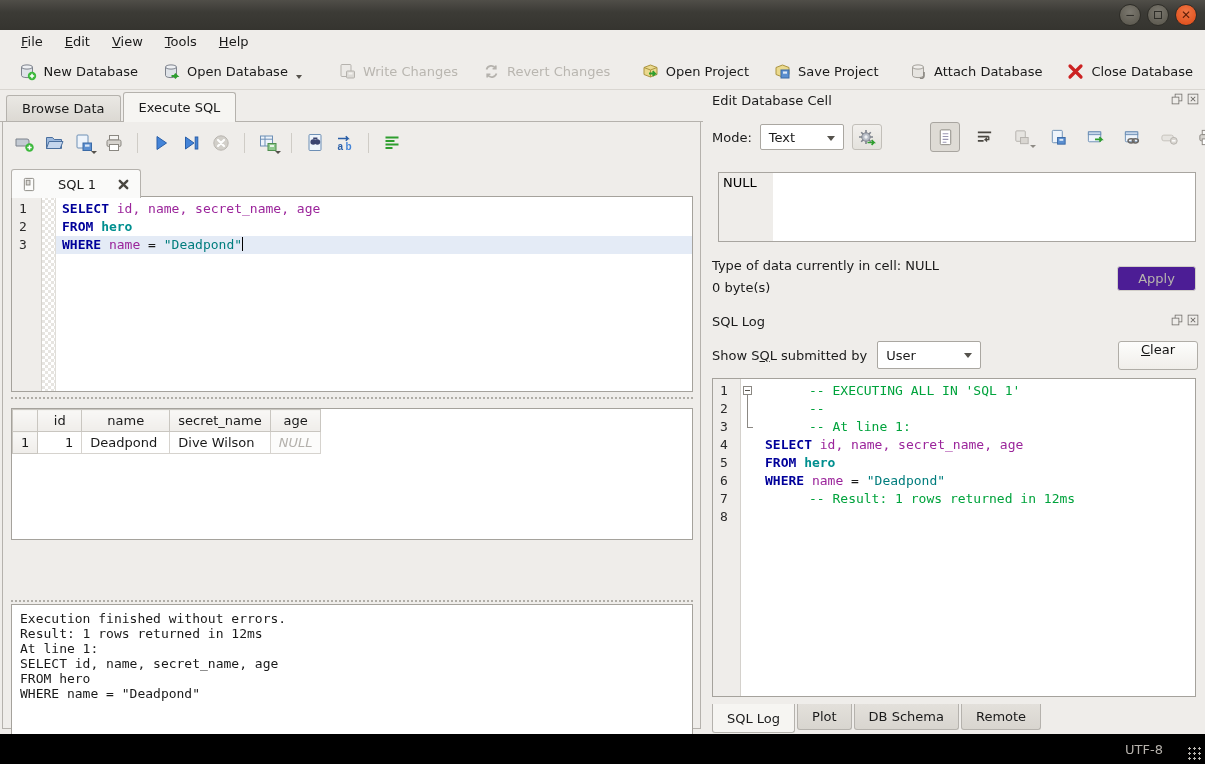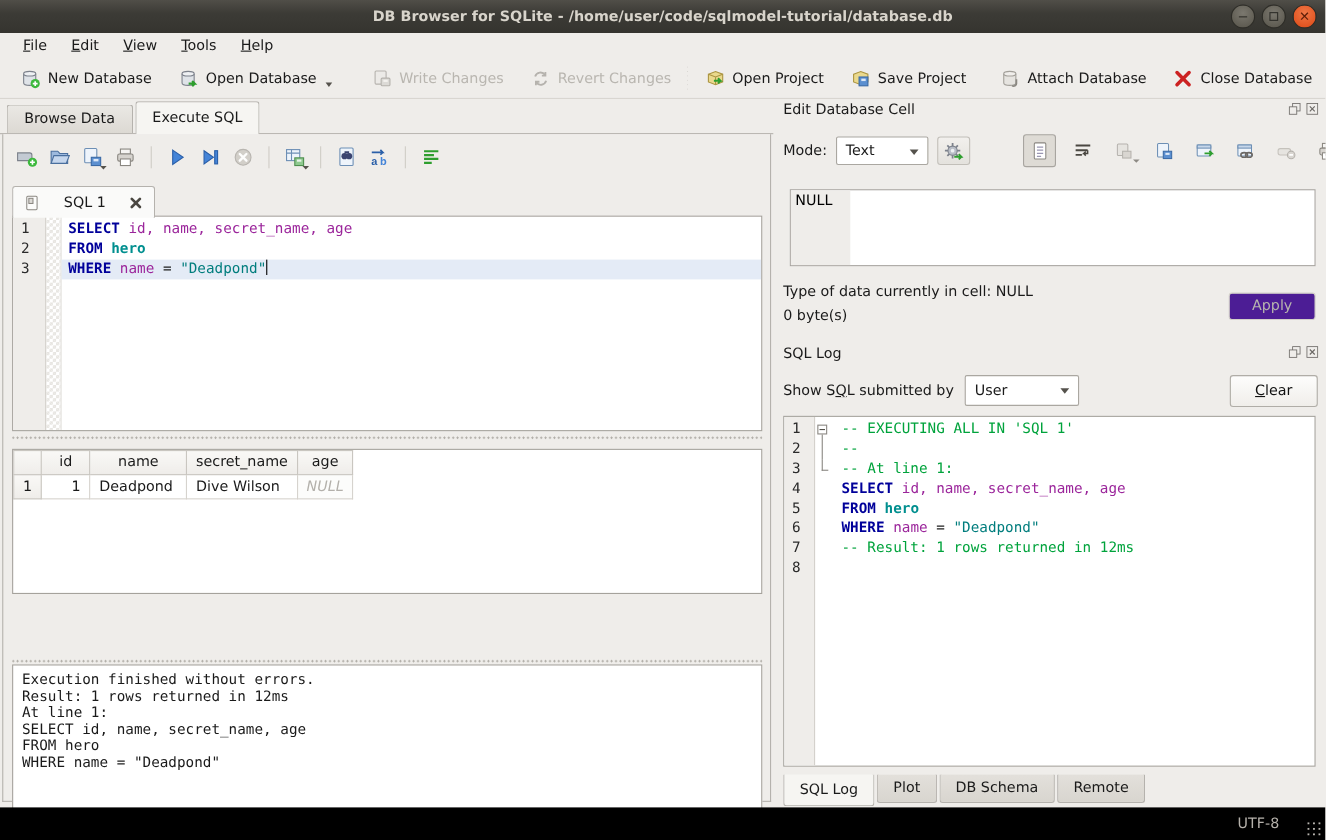--- a/index.html
+++ b/index.html
@@ -59,21 +59,21 @@
   .codebox .margin-bg { position:absolute; top:0; bottom:0; }
   .crow { display:flex; height:18px; line-height:18px; position:relative; }
   .crow .ln { flex:0 0 auto; padding-left:7px; color:#2a2a2a; }
   .crow .fold { flex:0 0 auto; position:relative; }
   .crow .txt { flex:1; padding-left:6px; white-space:pre; }
   .crow.hl .txt { background:#e4ebf6; }
   .tok-kw { color:#00009a; font-weight:bold; }
   .tok-id { color:#9b259b; }
   .tok-tbl { color:#008f8f; font-weight:bold; }
   .tok-str { color:#007d7d; }
-  .tok-cm { color:#00a33c; }
+  .tok-cm { color:#00a33c;margin-left:44px; }
   .tok-pl { color:#1a1a1a; }
   .caret-bar { display:inline-block; width:1px; height:14px; background:#000; vertical-align:-2px; }
 
   #editor { position:absolute; left:8px; top:74px; width:682px; height:196px; }
   #editor .hatch { background-image:linear-gradient(45deg,#e7e5e1 25%,transparent 25%,transparent 75%,#e7e5e1 75%),linear-gradient(45deg,#e7e5e1 25%,transparent 25%,transparent 75%,#e7e5e1 75%); background-size:6px 6px; background-position:0 0,3px 3px; border-right:1px solid #e0ded9; }
 
   .hsplit { position:absolute; left:8px; width:682px; height:5px;
     background-image:radial-gradient(#b0ada7 1px,transparent 1.1px); background-size:4px 4px; background-repeat:repeat-x; background-position:center; }
 
   
@@ -113,21 +113,21 @@
   #cell-editbox .cell-text { position:absolute; left:4px; top:2px; font-size:13px; color:#000; }
 
   #cell-type-info { position:absolute; left:7px; top:168px; }
   #cell-size-info { position:absolute; left:7px; top:190px; }
   #apply-btn { position:absolute; right:9px; top:176px; width:79px; height:25px; border:1px solid #d2cfc9; border-radius:3px;
     background:#4c1d95; color:#b7b4ae; display:flex; align-items:center; justify-content:center; }
 
   #filter-row { position:absolute; left:7px; top:250px; height:30px; display:flex; align-items:center; gap:10px; width:486px; }
   #filter-select { width:104px; height:28px; }
   #clear-btn { margin-left:auto; width:80px; height:29px; border:1px solid #b0ada7; border-radius:3px; background:linear-gradient(#fdfdfc,#f0eeea);
-    display:flex; align-items:center; justify-content:center; color:#111; }
+    display:flex; align-items:flex-start; justify-content:center; color:#111; }
 
   #sqllog-box { position:absolute; left:7px; top:288px; width:484px; height:319px; }
 
   
   #bottom-tabbar { position:absolute; left:0px; top:614px; width:500px; height:30px; display:flex; align-items:flex-start; padding-left:7px; }
   .btab { display:inline-flex; align-items:center; padding:0 14px; height:26px; font-size:13px;
     background:linear-gradient(#e3e0db,#d8d5cf); border:1px solid #b5b2ad; border-top:none; border-radius:0 0 3px 3px; margin-right:2px; }
   .btab.active { background:#f6f5f2; height:29px; position:relative; z-index:2; }
 
   
@@ -139,21 +139,20 @@
   .fold-box { position:absolute; left:2px; top:4px; width:9px; height:9px; border:1px solid #8b8883; background:#fff; }
   .fold-box::after { content:""; position:absolute; left:1px; top:3px; width:5px; height:1px; background:#55524c; }
   .fold-line { position:absolute; left:6px; top:0; width:1px; height:18px; background:#8b8883; }
   .fold-line.from-box { top:13px; height:5px; }
   .fold-elbow { position:absolute; left:6px; top:0; width:6px; height:10px; border-left:1px solid #8b8883; border-bottom:1px solid #8b8883; }
 </style>
 </head>
 <body>
 
 <div id="titlebar">
-  <span id="title-text">DB Browser for SQLite - /home/user/code/sqlmodel-tutorial/database.db</span>
   <div id="win-controls">
     <div class="winbtn">−</div>
     <div class="winbtn">
         <span class="sq"></span>
       </div>
     <div class="winbtn close">✕</div>
   </div>
 </div>
 
 <div id="menubar">

